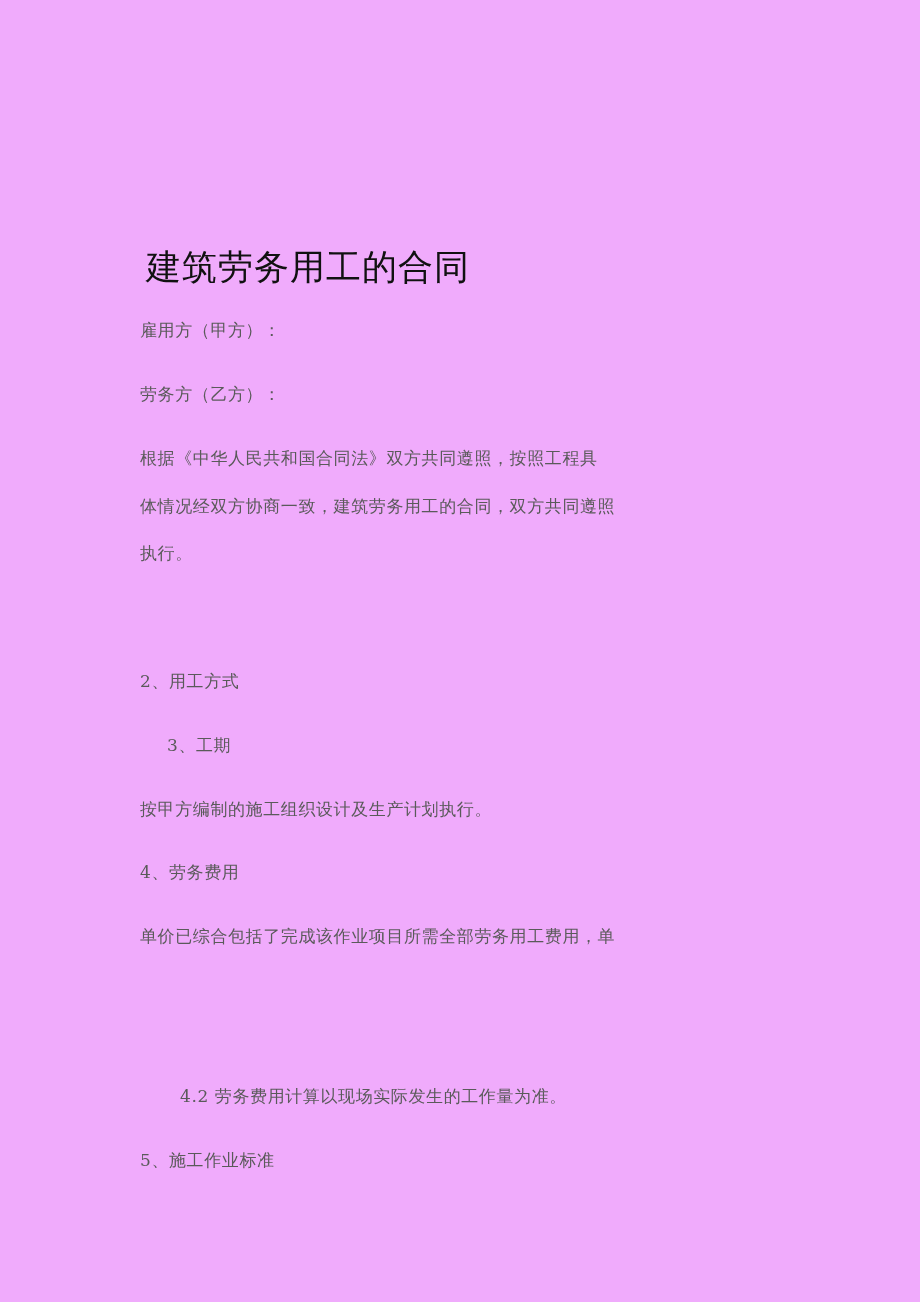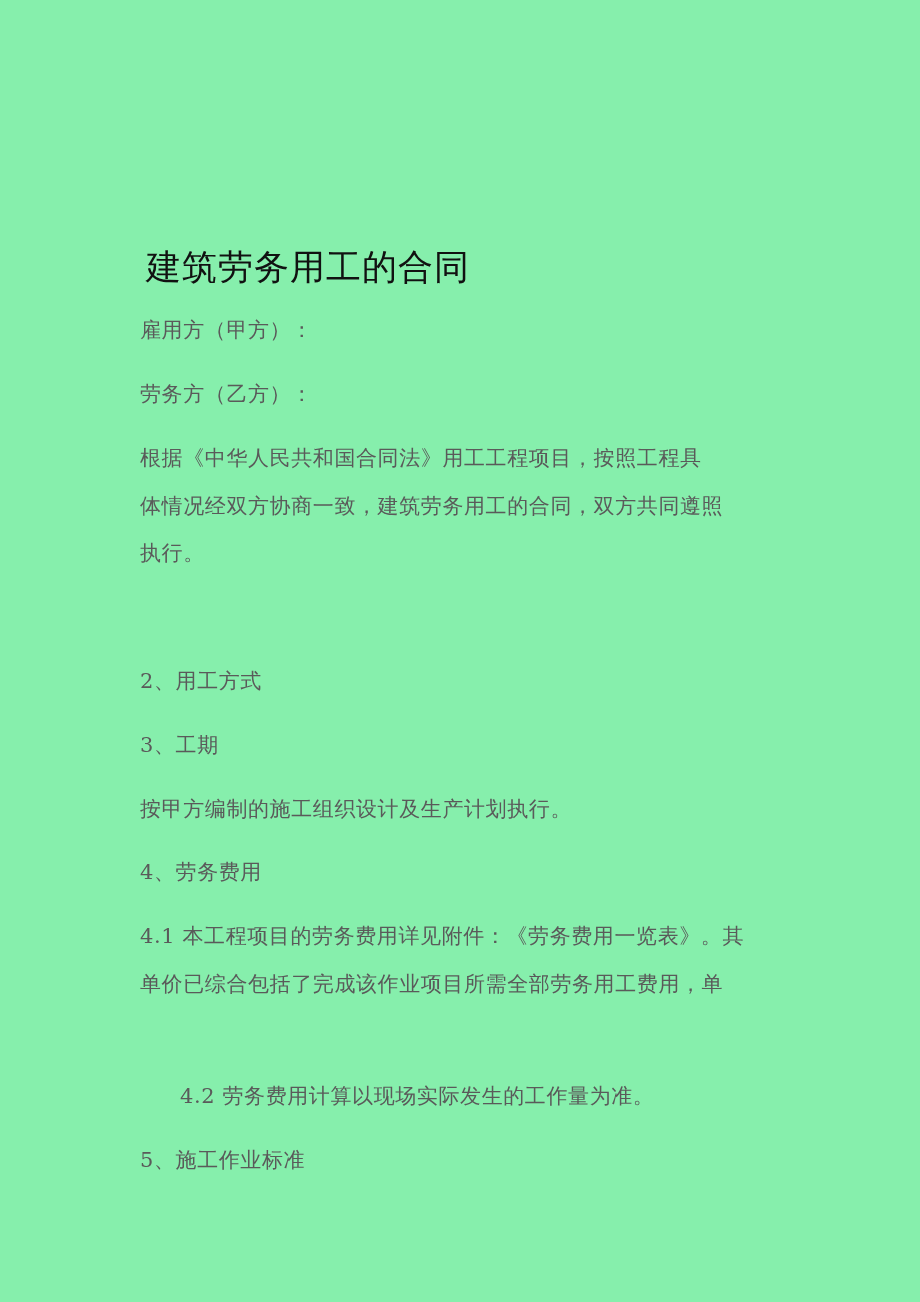--- a/index.html
+++ b/index.html
@@ -13,75 +13,74 @@
       position: relative;
       overflow: hidden;
       font-family: "DejaVu Sans", "Liberation Sans", sans-serif;
     }
     .page {
       position: absolute;
       left: 0;
       top: 0;
       width: 920px;
       height: 1302px;
-      background: #86efac;
+      background: #f0abfc;
     }
     .title {
       position: absolute;
       left: 146px;
       top: 243px;
       margin: 0;
       font-size: 35px;
       font-weight: normal;
       color: #111111;
       letter-spacing: 1px;
       line-height: 48px;
       white-space: nowrap;
     }
     .para {
       position: absolute;
       left: 140px;
       width: 630px;
       margin: 0;
-      font-size: 21px;
+      font-size: 17px;
       color: #5a5a5a;
       line-height: 47.5px;
       letter-spacing: 0.6px;
       font-family: "DejaVu Serif", "Liberation Serif", serif;
     }
     .nowrap { white-space: nowrap; }
   </style>
 </head>
 <body>
 
 <div class="page">
 
   <h1 class="title">建筑劳务用工的合同</h1>
 
   <p class="para nowrap" style="top:307px;">雇用方（甲方）：</p>
 
   <p class="para nowrap" style="top:371px;">劳务方（乙方）：</p>
 
   <div class="para" style="top:435px;">
-    <div class="nowrap">根据《中华人民共和国合同法》用工工程项目，按照工程具</div>
+    <div class="nowrap">根据《中华人民共和国合同法》双方共同遵照，按照工程具</div>
     <div class="nowrap">体情况经双方协商一致，建筑劳务用工的合同，双方共同遵照</div>
     <div class="nowrap">执行。</div>
   </div>
 
 
   <p class="para nowrap" style="top:658px;">2、用工方式</p>
 
-  <p class="para nowrap" style="top:722px;">3、工期</p>
+  <p class="para nowrap" style="top:722px;margin-left:27px;">3、工期</p>
 
   <p class="para nowrap" style="top:786px;">按甲方编制的施工组织设计及生产计划执行。</p>
 
   <p class="para nowrap" style="top:849px;">4、劳务费用</p>
 
   <div class="para" style="top:913px;">
-    <div class="nowrap">4.1 本工程项目的劳务费用详见附件：《劳务费用一览表》。其</div>
     <div class="nowrap">单价已综合包括了完成该作业项目所需全部劳务用工费用，单</div>
   </div>
 
   <p class="para nowrap" style="top:1073px;margin-left:40px;">4.2 劳务费用计算以现场实际发生的工作量为准。</p>
 
   <p class="para nowrap" style="top:1137px;">5、施工作业标准</p>
 
 </div>
 
 </body></html>

